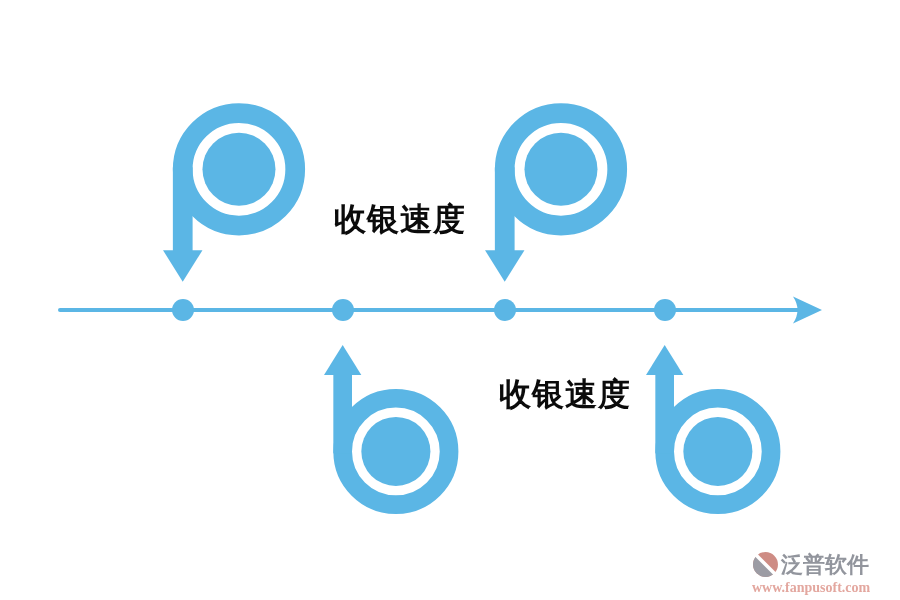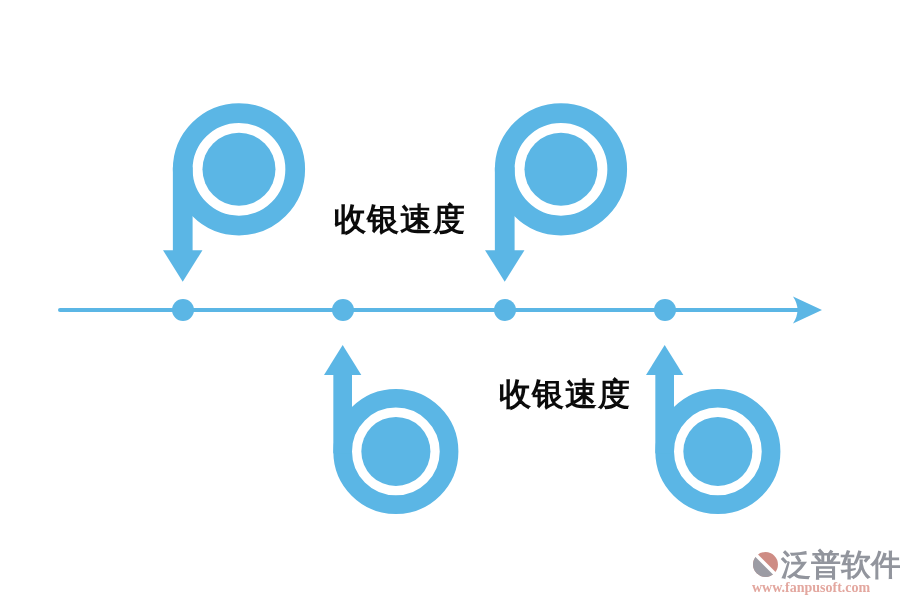--- a/index.html
+++ b/index.html
@@ -47,21 +47,21 @@
     width: 145px;
   }
   .wm-row {
     display: flex;
     align-items: center;
     gap: 2px;
     height: 29px;
   }
   .wm-logo { width: 27px; height: 27px; flex: 0 0 auto; }
   .wm-brand {
-    font-size: 30px;
+    font-size: 22px;
     font-weight: bold;
     color: #92959D;
     white-space: nowrap;
     line-height: 1;
   }
   .wm-url {
     font-family: "Liberation Serif", serif;
     font-size: 14px;
     font-weight: bold;
     color: #E3A79F;

